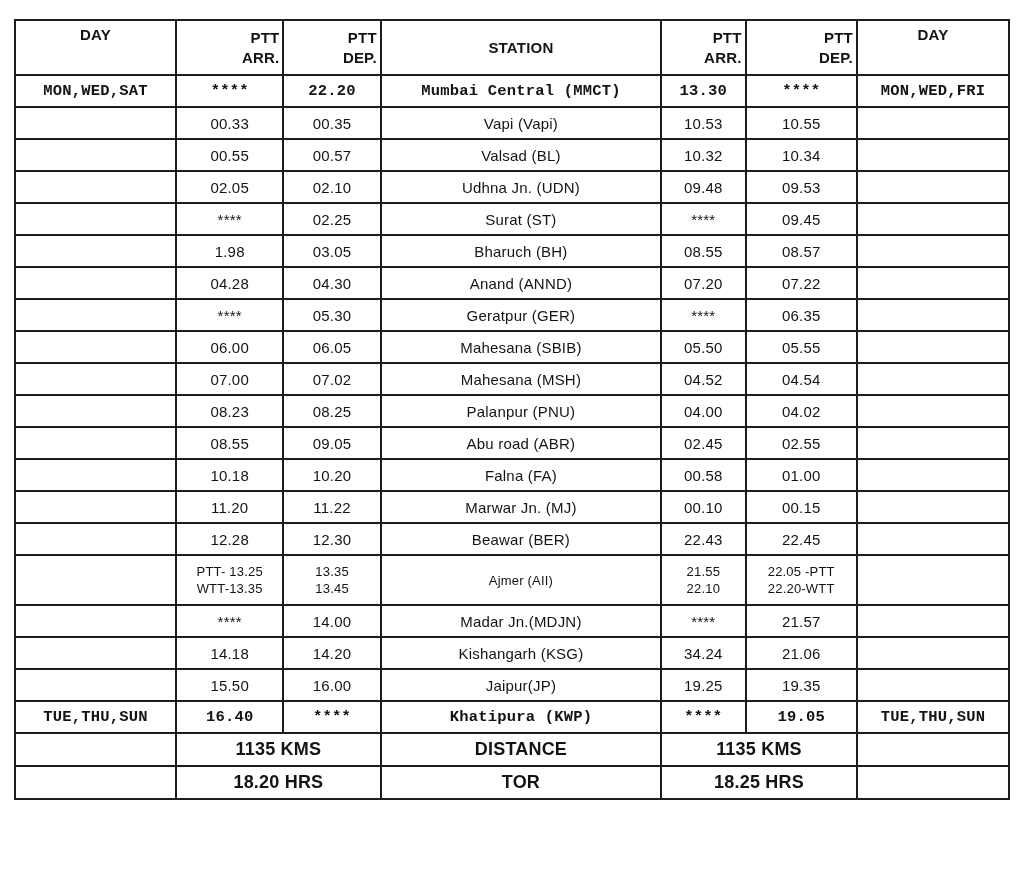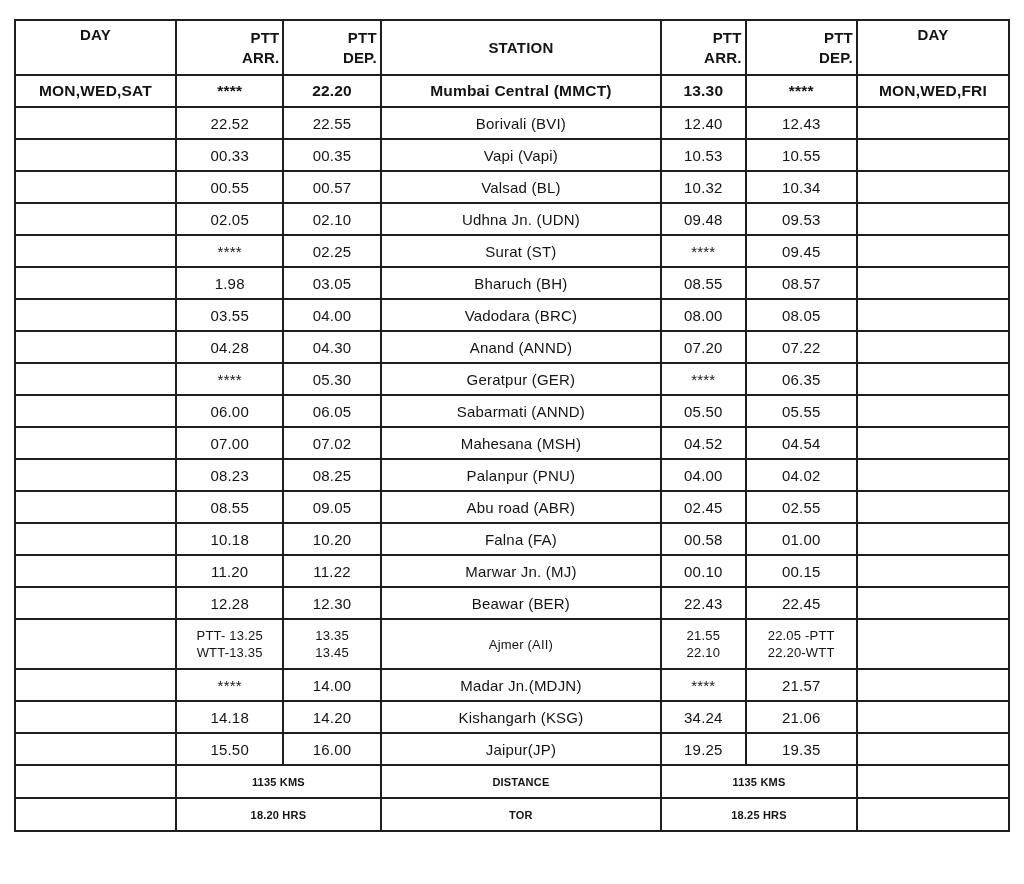--- a/index.html
+++ b/index.html
@@ -41,26 +41,26 @@
   col.c-station { width: 28.2%; }
   col.c-arr-r   { width: 8.5%;  }
   col.c-dep-r   { width: 11.2%; }
   col.c-day-r   { width: 15.3%; }
 
   tr.header-row th { height: 46px; font-weight: bold; font-size: 15px; }
   tr.header-row th.day-h { vertical-align: top; padding-top: 5px; }
   tr.header-row th .h-line { line-height: 20px; text-align: right; }
 
   tr.data-row td { height: 26px; }
-  tr.bold-row td { font-weight: bold; font-size: 15.5px; }
+  tr.bold-row td { font-weight: bold; font-size: 15.5px; font-family: Liberation Mono, monospace; }
   tr.multi-row td { height: 44px; }
   tr.multi-row td div.stack-line { font-size: 13px; line-height: 17px; }
   tr.multi-row td.station-cell { font-size: 13px; }
 
-  tr.summary-row td { height: 27px; font-weight: bold; font-size: 11px; }
+  tr.summary-row td { height: 27px; font-weight: bold; font-size: 18px; }
 </style>
 </head>
 <body>
 
 <div class="page">
   <table class="timetable">
     <colgroup>
       <col class="c-day-l">
         <col class="c-arr-l">
         <col class="c-dep-l">
@@ -106,37 +106,20 @@
             <div class="stack-line">13.30</div>
           </td>
           <td class="time-cell">
             <div class="stack-line">****</div>
           </td>
           <td class="day-cell">MON,WED,FRI</td>
         </tr>
         <tr class="data-row">
           <td class="day-cell"></td>
           <td class="time-cell">
-            <div class="stack-line">22.52</div>
-          </td>
-          <td class="time-cell">
-            <div class="stack-line">22.55</div>
-          </td>
-          <td class="station-cell">Borivali (BVI)</td>
-          <td class="time-cell">
-            <div class="stack-line">12.40</div>
-          </td>
-          <td class="time-cell">
-            <div class="stack-line">12.43</div>
-          </td>
-          <td class="day-cell"></td>
-        </tr>
-        <tr class="data-row">
-          <td class="day-cell"></td>
-          <td class="time-cell">
             <div class="stack-line">00.33</div>
           </td>
           <td class="time-cell">
             <div class="stack-line">00.35</div>
           </td>
           <td class="station-cell">Vapi (Vapi)</td>
           <td class="time-cell">
             <div class="stack-line">10.53</div>
           </td>
           <td class="time-cell">
@@ -208,37 +191,20 @@
             <div class="stack-line">08.55</div>
           </td>
           <td class="time-cell">
             <div class="stack-line">08.57</div>
           </td>
           <td class="day-cell"></td>
         </tr>
         <tr class="data-row">
           <td class="day-cell"></td>
           <td class="time-cell">
-            <div class="stack-line">03.55</div>
-          </td>
-          <td class="time-cell">
-            <div class="stack-line">04.00</div>
-          </td>
-          <td class="station-cell">Vadodara (BRC)</td>
-          <td class="time-cell">
-            <div class="stack-line">08.00</div>
-          </td>
-          <td class="time-cell">
-            <div class="stack-line">08.05</div>
-          </td>
-          <td class="day-cell"></td>
-        </tr>
-        <tr class="data-row">
-          <td class="day-cell"></td>
-          <td class="time-cell">
             <div class="stack-line">04.28</div>
           </td>
           <td class="time-cell">
             <div class="stack-line">04.30</div>
           </td>
           <td class="station-cell">Anand (ANND)</td>
           <td class="time-cell">
             <div class="stack-line">07.20</div>
           </td>
           <td class="time-cell">
@@ -264,21 +230,21 @@
           <td class="day-cell"></td>
         </tr>
         <tr class="data-row">
           <td class="day-cell"></td>
           <td class="time-cell">
             <div class="stack-line">06.00</div>
           </td>
           <td class="time-cell">
             <div class="stack-line">06.05</div>
           </td>
-          <td class="station-cell">Sabarmati (ANND)</td>
+          <td class="station-cell">Mahesana (SBIB)</td>
           <td class="time-cell">
             <div class="stack-line">05.50</div>
           </td>
           <td class="time-cell">
             <div class="stack-line">05.55</div>
           </td>
           <td class="day-cell"></td>
         </tr>
         <tr class="data-row">
           <td class="day-cell"></td>
@@ -446,20 +412,37 @@
             <div class="stack-line">16.00</div>
           </td>
           <td class="station-cell">Jaipur(JP)</td>
           <td class="time-cell">
             <div class="stack-line">19.25</div>
           </td>
           <td class="time-cell">
             <div class="stack-line">19.35</div>
           </td>
           <td class="day-cell"></td>
+        </tr>
+        <tr class="data-row bold-row">
+          <td class="day-cell">TUE,THU,SUN</td>
+          <td class="time-cell">
+            <div class="stack-line">16.40</div>
+          </td>
+          <td class="time-cell">
+            <div class="stack-line">****</div>
+          </td>
+          <td class="station-cell">Khatipura (KWP)</td>
+          <td class="time-cell">
+            <div class="stack-line">****</div>
+          </td>
+          <td class="time-cell">
+            <div class="stack-line">19.05</div>
+          </td>
+          <td class="day-cell">TUE,THU,SUN</td>
         </tr>
       </tbody>
     <tbody>
         <tr class="summary-row">
           <td class="day-cell"></td>
           <td class="merged-cell" colspan="2">1135 KMS</td>
           <td class="station-cell">DISTANCE</td>
           <td class="merged-cell" colspan="2">1135 KMS</td>
           <td class="day-cell"></td>
         </tr>

